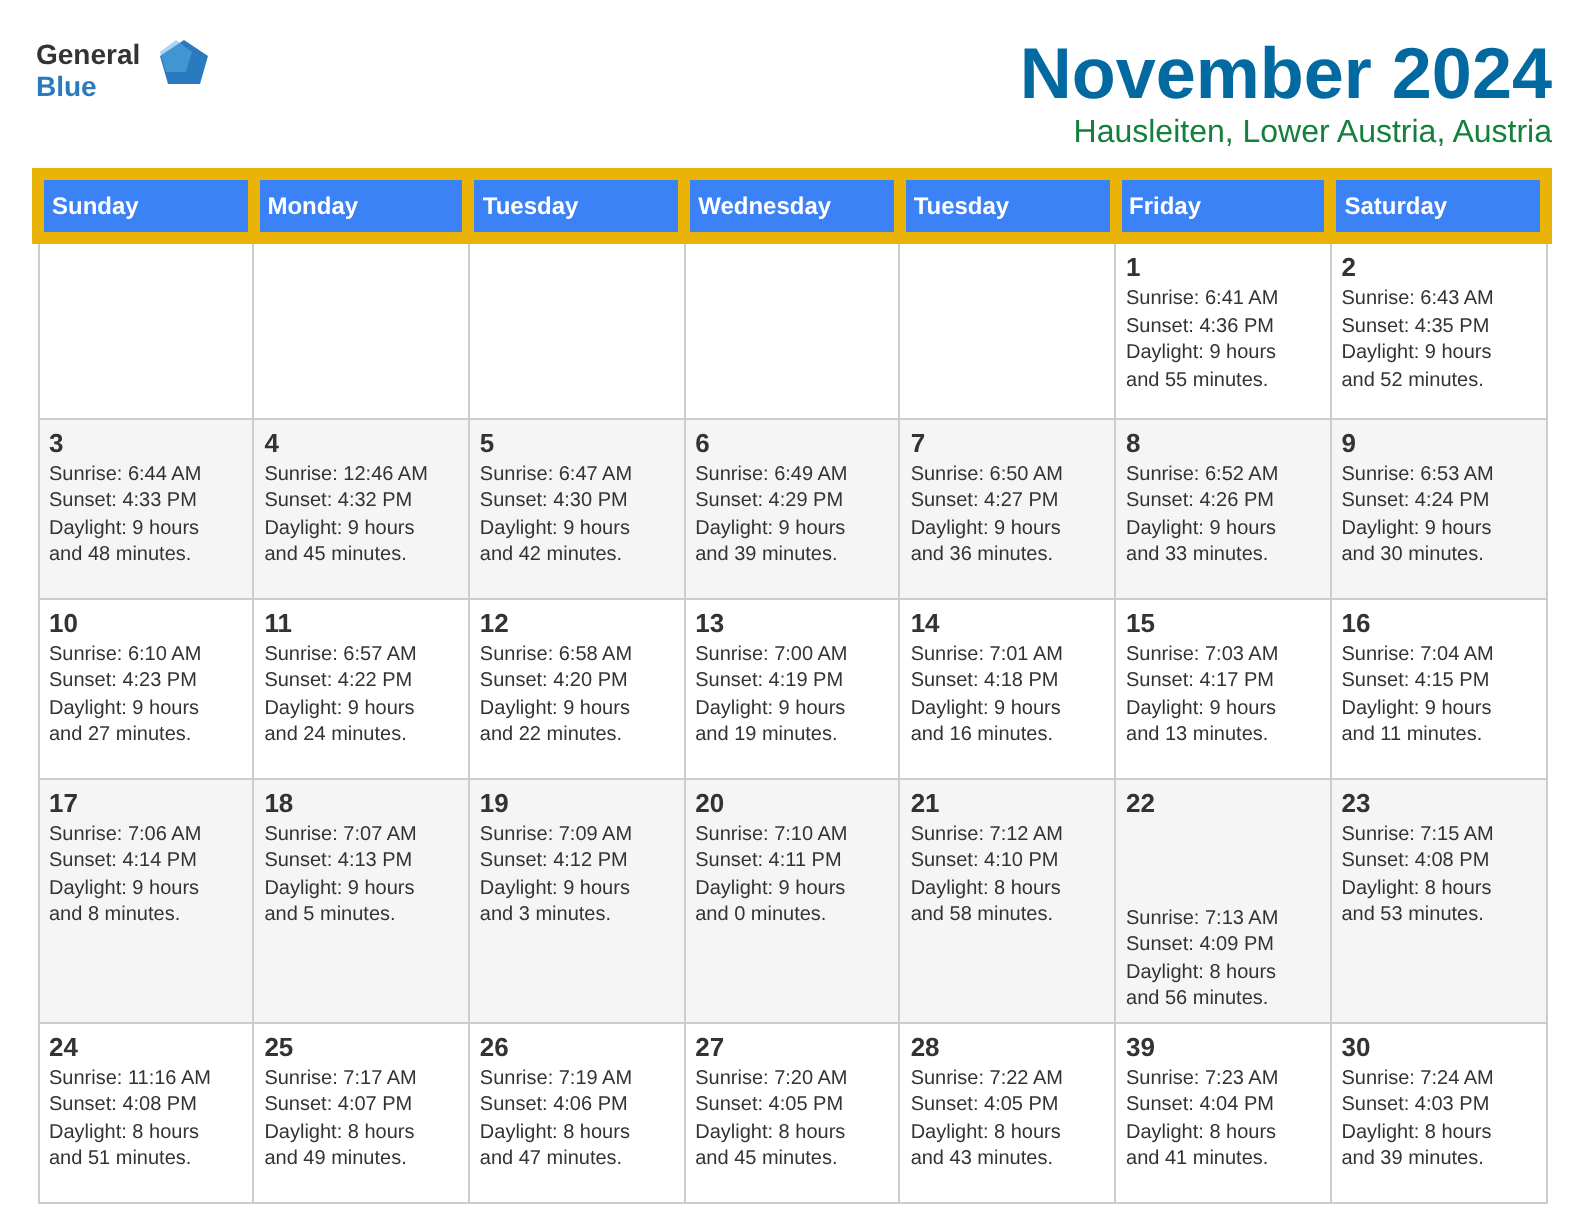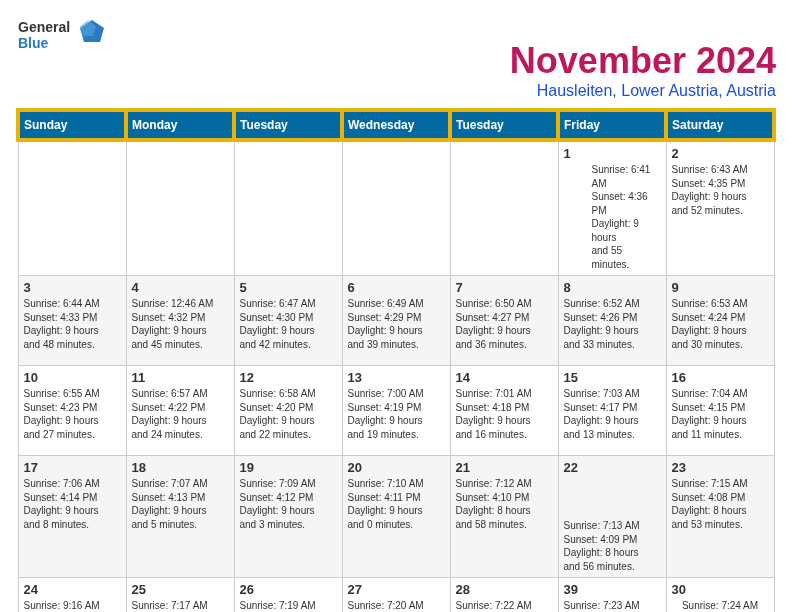--- a/index.html
+++ b/index.html
@@ -20,40 +20,39 @@
       display: flex;
       align-items: flex-start;
       gap: 4px;
     }
     .title-block {
       text-align: right;
     }
     .month-title {
       font-size: 36px;
       font-weight: bold;
-      color: #be185d;
-      margin-top: 24px;
+      color: #0369a1;
     }
     .location {
       font-size: 16px;
-      color: #1d4ed8;
+      color: #15803d;
     }
     table {
       width: 100%;
       border-collapse: collapse;
       table-layout: fixed;
     }
     thead tr th {
-      background: #0369a1;
+      background: #3b82f6;
       color: #fff;
       font-size: 12px;
       font-weight: bold;
       padding: 6px 4px;
       text-align: left;
-      border: 4px solid #eab308;
+      border: 6px solid #eab308;
       margin-left: 30px;
     }
     tbody tr td {
       vertical-align: top;
       border: 1px solid #ccc;
       padding: 4px 5px;
       font-size: 10px;
       color: #333;
       height: 90px;
       background: #fff;
@@ -109,21 +108,21 @@
   </thead>
   <tbody id="calendar-body">
   <tr>
         <td class="empty-cell"></td>
         <td class="empty-cell"></td>
         <td class="empty-cell"></td>
         <td class="empty-cell"></td>
         <td class="empty-cell"></td>
         <td>
           <span class="day-num">1</span>
-          <div class="cell-info" style="white-space: pre-line; margin-left: 28px;">Sunrise: 6:41 AM
+          <div class="cell-info" style="white-space: pre-line;">Sunrise: 6:41 AM
 Sunset: 4:36 PM
 Daylight: 9 hours
 and 55 minutes.</div>
         </td>
         <td>
           <span class="day-num">2</span>
           <div class="cell-info" style="white-space: pre-line;">Sunrise: 6:43 AM
 Sunset: 4:35 PM
 Daylight: 9 hours
 and 52 minutes.</div>
@@ -176,21 +175,21 @@
           <span class="day-num">9</span>
           <div class="cell-info" style="white-space: pre-line;">Sunrise: 6:53 AM
 Sunset: 4:24 PM
 Daylight: 9 hours
 and 30 minutes.</div>
         </td>
       </tr>
       <tr>
         <td>
           <span class="day-num">10</span>
-          <div class="cell-info" style="white-space: pre-line;">Sunrise: 6:55 AM
+          <div class="cell-info" style="white-space: pre-line;">Sunrise: 6:10 AM
 Sunset: 4:23 PM
 Daylight: 9 hours
 and 27 minutes.</div>
         </td>
         <td>
           <span class="day-num">11</span>
           <div class="cell-info" style="white-space: pre-line;">Sunrise: 6:57 AM
 Sunset: 4:22 PM
 Daylight: 9 hours
 and 24 minutes.</div>
@@ -278,21 +277,21 @@
           <span class="day-num">23</span>
           <div class="cell-info" style="white-space: pre-line;">Sunrise: 7:15 AM
 Sunset: 4:08 PM
 Daylight: 8 hours
 and 53 minutes.</div>
         </td>
       </tr>
       <tr>
         <td>
           <span class="day-num">24</span>
-          <div class="cell-info" style="white-space: pre-line;">Sunrise: 9:16 AM
+          <div class="cell-info" style="white-space: pre-line;">Sunrise: 11:16 AM
 Sunset: 4:08 PM
 Daylight: 8 hours
 and 51 minutes.</div>
         </td>
         <td>
           <span class="day-num">25</span>
           <div class="cell-info" style="white-space: pre-line;">Sunrise: 7:17 AM
 Sunset: 4:07 PM
 Daylight: 8 hours
 and 49 minutes.</div>
@@ -320,20 +319,20 @@
         </td>
         <td>
           <span class="day-num">39</span>
           <div class="cell-info" style="white-space: pre-line;">Sunrise: 7:23 AM
 Sunset: 4:04 PM
 Daylight: 8 hours
 and 41 minutes.</div>
         </td>
         <td>
           <span class="day-num">30</span>
-          <div class="cell-info" style="white-space: pre-line; text-align: center;">Sunrise: 7:24 AM
+          <div class="cell-info" style="white-space: pre-line;">Sunrise: 7:24 AM
 Sunset: 4:03 PM
 Daylight: 8 hours
 and 39 minutes.</div>
         </td>
       </tr>
     </tbody>
 </table>
 
 </body></html>

